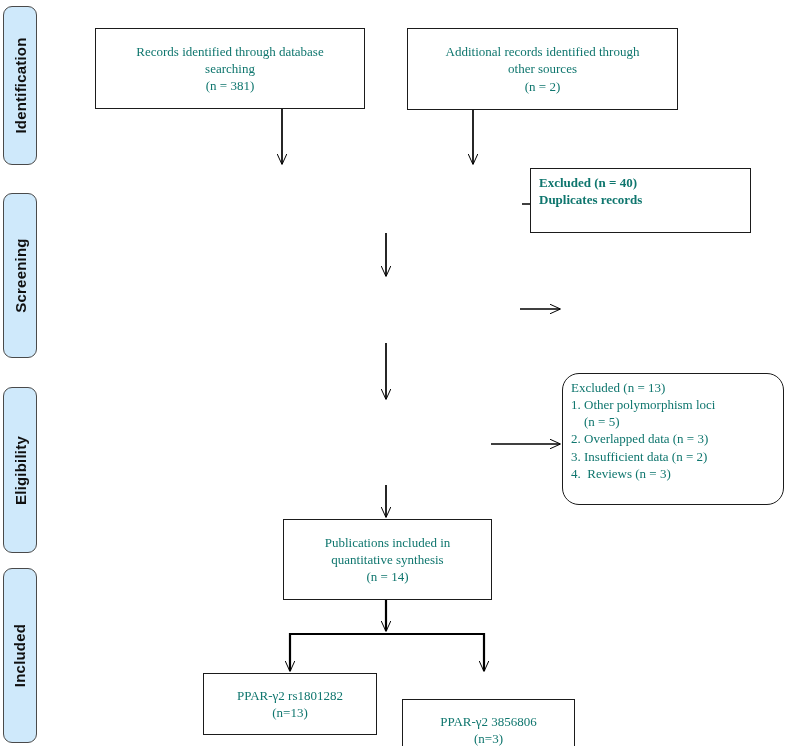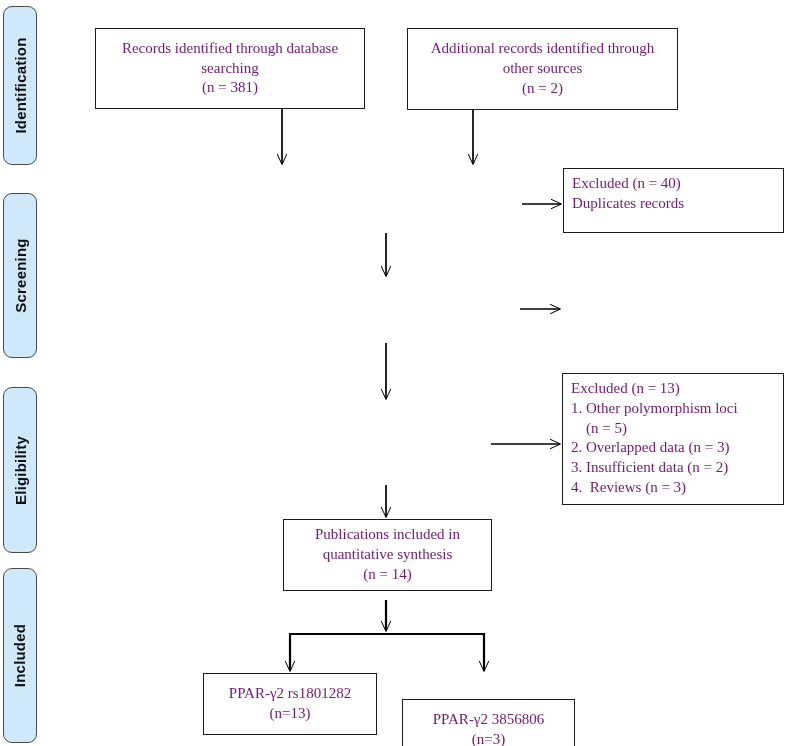--- a/index.html
+++ b/index.html
@@ -33,44 +33,44 @@
   #lbl-screening{top:193px;height:165px;}
   #lbl-eligibility{top:387px;height:166px;}
   #lbl-included{top:568px;height:175px;}
 
   
   .node{
     position:absolute;
     background:#ffffff;
     border:1.4px solid #1b1b1b;
     box-sizing:border-box;
-    color:#701a75;
-    font-size:15px;
+    color:#0f766e;
+    font-size:13px;
     line-height:1.32;
   }
   .node.center{
     display:flex;align-items:center;justify-content:center;
     text-align:center;
     white-space:pre-line;
     padding:2px 6px;
   }
   .node.left{
     text-align:left;
     white-space:pre-wrap;
     padding:5px 8px;
   }
   #box-a{left:95px;top:28px;width:270px;height:81px;}
   #box-b{left:407px;top:28px;width:271px;height:82px;}
   #box-c{left:238px;top:166px;width:284px;height:67px;}
-  #box-d{left:563px;top:168px;width:221px;height:65px;}
+  #box-d{left:530px;top:168px;width:221px;height:65px;font-weight:bold;}
   #box-e{left:253px;top:278px;width:267px;height:65px;}
   #box-f{left:562px;top:258px;width:222px;height:99px;}
   #box-g{left:283px;top:401px;width:208px;height:84px;}
-  #box-h{left:562px;top:373px;width:222px;height:132px;}
-  #box-i{left:283px;top:519px;width:209px;height:72px;}
+  #box-h{left:562px;top:373px;width:222px;height:132px;border-radius:17px;}
+  #box-i{left:283px;top:519px;width:209px;height:81px;}
   #box-j{left:203px;top:673px;width:174px;height:62px;font-family:Liberation Serif, serif;}
   #box-k{left:402px;top:673px;width:173px;height:62px;margin-top:26px;}
 
   #connectors{position:absolute;left:0;top:0;width:787px;height:746px;pointer-events:none;}
   #connectors line, #connectors path{stroke:#000;fill:none;}
   .thin{stroke-width:1.7;}
   .thick{stroke-width:2.2;}
 </style>
 </head>
 <body>

